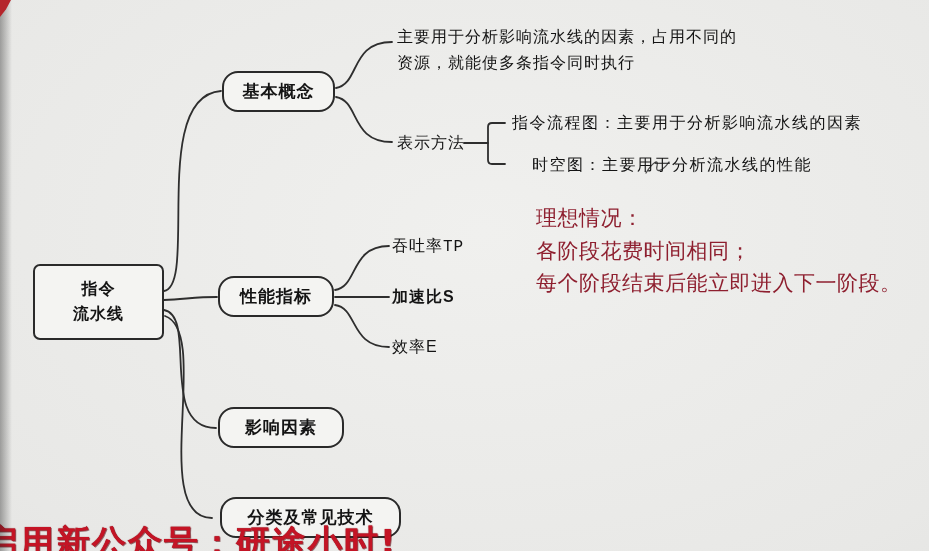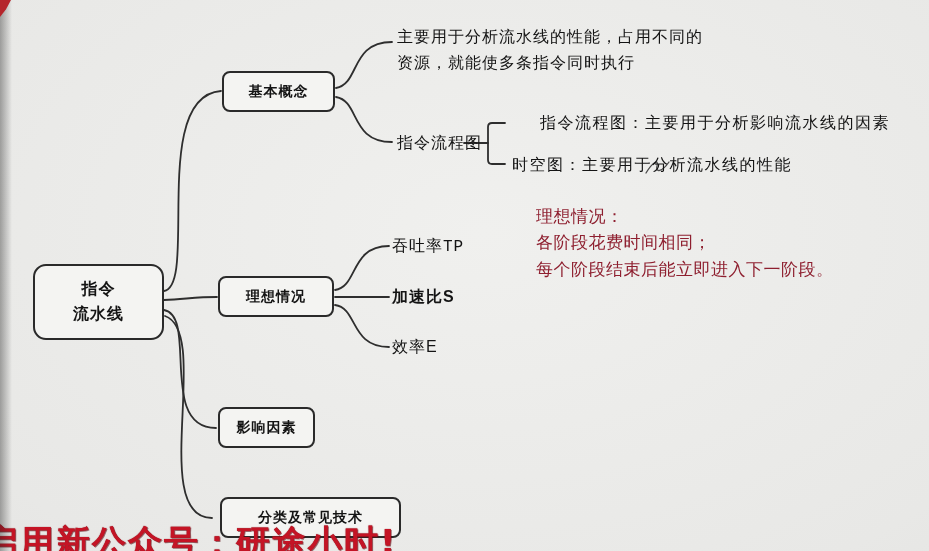--- a/index.html
+++ b/index.html
@@ -18,37 +18,37 @@
     pointer-events:none;
   }
   .corner-mark{
     position:absolute;left:0;top:0;width:11px;height:17px;
     background:#b5252b;
     clip-path:polygon(0 0,100% 0,55% 55%,0 100%);
   }
   svg.lines{position:absolute;inset:0;pointer-events:none;}
   .node{
     position:absolute;
-    border:2px solid #2a2a2a;border-radius:8px;
+    border:2px solid #2a2a2a;border-radius:16px;
     background:#f4f4f2;
     display:flex;align-items:center;justify-content:center;
-    font-weight:bold;color:#141414;font-size:14px;
+    font-weight:bold;color:#141414;font-size:17px;
     letter-spacing:1px;text-align:center;
     box-sizing:border-box;
   }
-  .root{line-height:1.55;white-space:pre-line;border-radius:13px;}
+  .root{line-height:1.55;white-space:pre-line;border-radius:7px;}
   .leaf{
     position:absolute;color:#141414;font-size:16px;letter-spacing:1px;
     white-space:nowrap;
   }
   .multiline{white-space:pre-line;line-height:1.6;}
   .definition{width:390px;}
   .annotation{
-    position:absolute;font-family:Liberation Serif, serif;
-    color:#8e1f2f;font-size:17px;line-height:1.55;letter-spacing:.5px;
+    position:absolute;font-family:Liberation Mono, monospace;
+    color:#8e1f2f;font-size:21px;line-height:1.55;letter-spacing:.5px;
     white-space:pre-line;
   }
   .watermark{
     position:absolute;
     font-family:"DejaVu Sans","Liberation Sans",sans-serif;
     font-weight:900;font-size:34px;letter-spacing:2px;
     color:#c41425;white-space:nowrap;line-height:1;
     text-shadow:0 0 1px #7c0d16, 1px 1px 0 rgba(90,8,14,.55);
   }
 </style>
@@ -76,34 +76,34 @@
       <path d="M335,305 C358,308 350,347 389,347"></path>
     </g>
     <path d="M646,173 C652,163 659,158 657,166 C655,173 662,172 669,162" fill="none" stroke="#4a4a4a" stroke-width="1.3" stroke-linecap="round"></path>
   </svg>
 
   <div class="node root" style="left:33px;top:264px;width:131px;height:76px;font-size:16px;">指令
 流水线</div>
 
   <div class="node" style="left:222px;top:71px;width:113px;height:41px;">基本概念</div>
 
-  <div class="node" style="left:218px;top:276px;width:116px;height:41px;">理想情况</div>
+  <div class="node" style="left:218px;top:276px;width:116px;height:41px;">性能指标</div>
 
-  <div class="node" style="left:218px;top:407px;width:97px;height:41px;">影响因素</div>
+  <div class="node" style="left:218px;top:407px;width:126px;height:41px;">影响因素</div>
 
   <div class="node" style="left:220px;top:497px;width:181px;height:41px;">分类及常见技术</div>
 
-  <div class="leaf multiline definition" style="left:397px;top:24px;">主要用于分析流水线的性能，占用不同的
+  <div class="leaf multiline definition" style="left:397px;top:24px;">主要用于分析影响流水线的因素，占用不同的
 资源，就能使多条指令同时执行</div>
 
-  <div class="leaf" style="left:397px;top:133px;">指令流程图</div>
+  <div class="leaf" style="left:397px;top:133px;">表示方法</div>
 
-  <div class="leaf" style="left:512px;top:113px;letter-spacing:1.5px;margin-left:28px;">指令流程图：主要用于分析影响流水线的因素</div>
+  <div class="leaf" style="left:512px;top:113px;letter-spacing:1.5px;">指令流程图：主要用于分析影响流水线的因素</div>
 
-  <div class="leaf" style="left:512px;top:155px;letter-spacing:1.5px;">时空图：主要用于分析流水线的性能</div>
+  <div class="leaf" style="left:532px;top:155px;letter-spacing:1.5px;">时空图：主要用于分析流水线的性能</div>
 
   <div class="leaf" style="left:392px;top:236px;font-family:Liberation Mono, monospace;">吞吐率TP</div>
 
   <div class="leaf" style="left:392px;top:287px;font-weight:bold;">加速比S</div>
 
   <div class="leaf" style="left:392px;top:337px;text-align:right;">效率E</div>
 
   <div class="annotation" style="left:536px;top:204px;">理想情况：
 各阶段花费时间相同；
 每个阶段结束后能立即进入下一阶段。</div>

